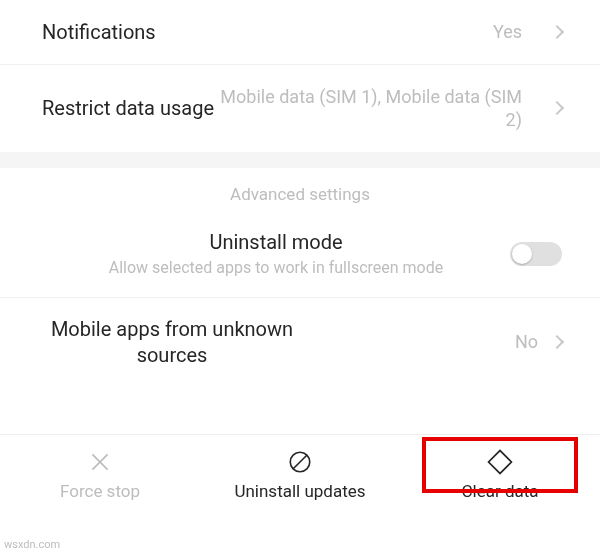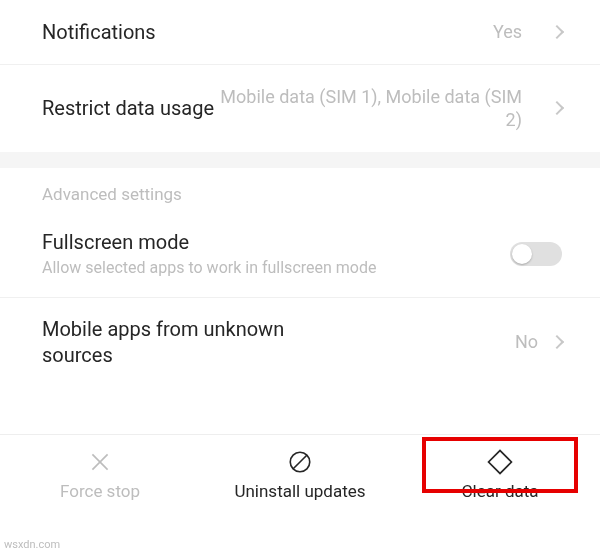--- a/index.html
+++ b/index.html
@@ -149,26 +149,26 @@
 
     <div class="row multi-title" style="border-bottom:none;">
       <span class="title">Restrict data usage</span>
       <span class="value">Mobile data (SIM 1), Mobile data (SIM 2)</span>
       <span class="chevron"></span>
     </div>
   </div>
 
   <div class="section-gap"></div>
 
-  <div class="white-block" style="flex:1;">
+  <div class="white-block" style="flex:1;text-align:center;">
     <div class="section-header">Advanced settings</div>
 
     <div class="row-col">
       <div class="left">
-        <div class="title" style="font-size:20px;color:#262626;">Fullscreen mode</div>
+        <div class="title" style="font-size:20px;color:#262626;">Uninstall mode</div>
         <div class="sub">Allow selected apps to work in fullscreen mode</div>
       </div>
       <div class="toggle"></div>
     </div>
 
     <div class="row-col multi-title" style="border-bottom:none;">
       <div class="left">
         <div class="title" style="font-size:20px;color:#262626;max-width:260px;line-height:1.3;">Mobile apps from unknown sources</div>
       </div>
       <div class="right">

